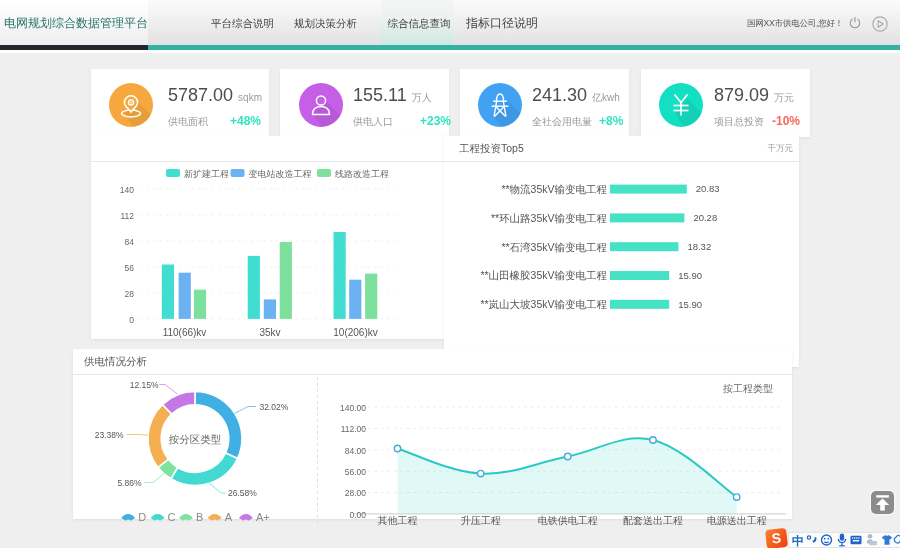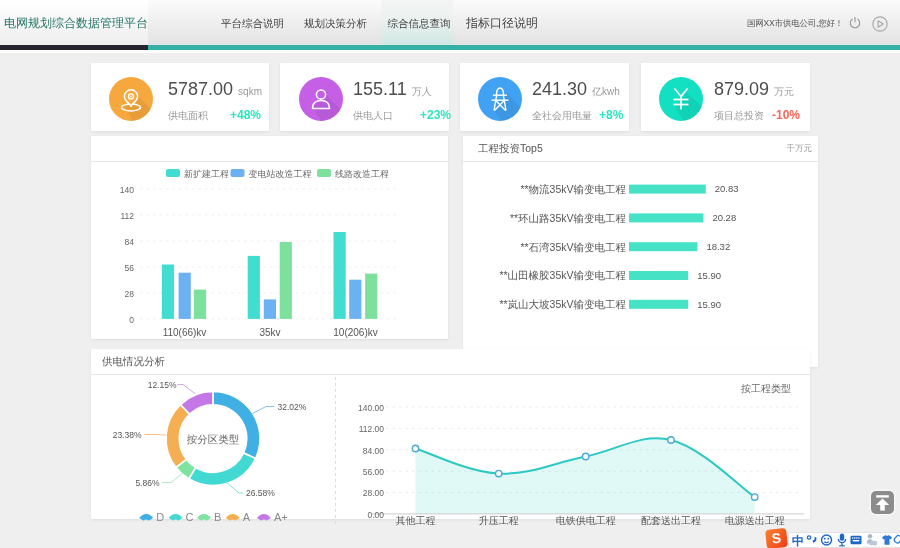--- a/index.html
+++ b/index.html
@@ -1,38 +1,38 @@
 <!DOCTYPE html>
 <html><head><meta charset="utf-8">
 <style>
 *{margin:0;padding:0;box-sizing:border-box}
 html,body{width:900px;height:548px;overflow:hidden;background:#eeefee;
 font-family:"Liberation Sans",sans-serif;position:relative}
 .abs{position:absolute}
 .panel{position:absolute;background:#fff;box-shadow:0 1px 3px rgba(0,0,0,0.07)}
 .ptitle{position:absolute;left:15px;top:0;height:25px;line-height:25px;font-size:10.5px;color:#555}
 .pline{position:absolute;left:0;right:0;top:25px;border-top:1px solid #e8e8e8}
-.card{position:absolute;top:63px;height:68px;background:#fff;box-shadow:0 1px 3px rgba(0,0,0,0.07)}
+.card{position:absolute;top:69px;height:68px;background:#fff;box-shadow:0 1px 3px rgba(0,0,0,0.07)}
 .num{position:absolute;top:16px;font-size:18px;color:#4d4d4d;letter-spacing:0}
 .unit{font-size:10px;color:#9a9a9a;font-weight:400}
 .lab{position:absolute;top:45.5px;font-size:10px;color:#999}
 .pct{position:absolute;top:44.5px;font-size:12px;font-weight:700}
 </style></head>
 <body>
 
 <div class="abs" style="left:0;top:0;width:900px;height:45px;background:linear-gradient(#fbfbfb,#e2e2e2)"></div>
 <div class="abs" style="left:0;top:0;width:148px;height:45px;background:linear-gradient(#ffffff,#eeeeee)"></div>
 <div class="abs" style="left:4px;top:0;width:148px;height:45px;line-height:47px;font-size:12px;font-weight:400;color:#267467">电网规划综合数据管理平台</div>
 <div class="abs" style="left:0;top:45px;width:148px;height:4.5px;background:#23242e"></div>
 <div class="abs" style="left:148px;top:45px;width:752px;height:4.5px;background:#35b0a5"></div>
 <div class="abs" style="left:0;top:49.5px;width:900px;height:3px;background:#fdfdfd"></div>
 <div class="abs" style="left:381px;top:0;width:72px;height:45px;background:linear-gradient(180deg,#f3f5f4 0%,#eaf1ef 45%,#cfe8e3 100%)"></div>
 <div class="abs" style="left:211px;top:0;height:45px;display:flex">
-  <div style="width:83px;text-align:center;line-height:46px;font-size:10.5px;color:#444">平台综合说明</div>
-  <div style="width:83px;text-align:center;line-height:46px;font-size:10.5px;color:#444">规划决策分析</div>
+  <div style="width:83px;line-height:46px;font-size:10.5px;color:#444">平台综合说明</div>
+  <div style="width:83px;text-align:left;line-height:46px;font-size:10.5px;color:#444">规划决策分析</div>
   <div style="width:84px;text-align:center;line-height:46px;font-size:10.5px;color:#444">综合信息查询</div>
   <div style="width:82px;text-align:center;line-height:46px;font-size:12px;color:#444">指标口径说明</div>
 </div>
 <div class="abs" style="left:747px;top:0;height:29px;line-height:47px;font-size:8.5px;letter-spacing:-0.2px;color:#555">国网XX市供电公司,您好！</div>
 <svg class="abs" style="left:848px;top:16px" width="14" height="14" viewBox="0 0 16 16">
  <path d="M5.2,3.4 A5.4,5.4 0 1 0 10.8,3.4" fill="none" stroke="#9a9a9a" stroke-width="1.3"></path>
  <line x1="8" y1="1" x2="8" y2="7" stroke="#9a9a9a" stroke-width="1.3"></line>
 </svg>
 <svg class="abs" style="left:872px;top:15.5px" width="16" height="16" viewBox="0 0 17 17">
  <circle cx="8.5" cy="8.5" r="7.6" fill="none" stroke="#a8a8a8" stroke-width="1.2"></circle>
@@ -146,21 +146,21 @@
 <rect x="188.7" y="106" width="12.2" height="76.9" fill="#7ee09d"></rect>
 <rect x="242.5" y="96" width="12.2" height="86.9" fill="#40ddd0"></rect>
 <rect x="258.2" y="143.7" width="12.2" height="39.2" fill="#6cb1f2"></rect>
 <rect x="274.1" y="137.6" width="12.2" height="45.3" fill="#7ee09d"></rect>
   <text x="93.5" y="199.5" text-anchor="middle" font-size="10" fill="#555">110(66)kv</text>
 <text x="179" y="199.5" text-anchor="middle" font-size="10" fill="#555">35kv</text>
 <text x="264.5" y="199.5" text-anchor="middle" font-size="10" fill="#555">10(206)kv</text>
  </svg>
 </div>
 
-<div class="panel" style="left:463px;top:136px;width:355px;height:231px">
+<div class="panel" style="left:444px;top:136px;width:355px;height:231px">
  <div class="ptitle">工程投资Top5</div>
  <div class="abs" style="right:6px;top:0;height:25px;line-height:25px;font-size:8.5px;color:#999">千万元</div>
  <div class="pline"></div>
  <svg class="abs" style="left:0;top:0" width="355" height="203" viewBox="0 0 355 203">
   <text x="163" y="56.9" text-anchor="end" font-size="10.5" fill="#555">**物流35kV输变电工程</text>
 <rect x="166" y="48.6" width="76.8" height="9" fill="#45e2c6"></rect>
 <text x="251.8" y="56.4" font-size="9.5" fill="#555">20.83</text>
 <text x="163" y="85.7" text-anchor="end" font-size="10.5" fill="#555">**环山路35kV输变电工程</text>
 <rect x="166" y="77.4" width="74.4" height="9" fill="#45e2c6"></rect>
 <text x="249.4" y="85.2" font-size="9.5" fill="#555">20.28</text>
@@ -169,21 +169,21 @@
 <text x="243.4" y="114" font-size="9.5" fill="#555">18.32</text>
 <text x="163" y="143.3" text-anchor="end" font-size="10.5" fill="#555">**山田橡胶35kV输变电工程</text>
 <rect x="166" y="135" width="59.2" height="9" fill="#45e2c6"></rect>
 <text x="234.2" y="142.8" font-size="9.5" fill="#555">15.90</text>
 <text x="163" y="172.1" text-anchor="end" font-size="10.5" fill="#555">**岚山大坡35kV输变电工程</text>
 <rect x="166" y="163.8" width="59.2" height="9" fill="#45e2c6"></rect>
 <text x="234.2" y="171.6" font-size="9.5" fill="#555">15.90</text>
  </svg>
 </div>
 
-<div class="panel" style="left:91px;top:349px;width:719px;height:170px">
+<div class="panel" style="left:73px;top:349px;width:719px;height:170px">
  <div class="ptitle" style="left:11px">供电情况分析</div>
  <div class="pline"></div>
  <svg class="abs" style="left:0;top:0" width="719" height="182" viewBox="0 0 719 182">
   <line x1="244.5" y1="28" x2="244.5" y2="178" stroke="#ddd" stroke-width="1" stroke-dasharray="3,3"></line>
   <path d="M122,42.5 A47.0,47.0 0 0 1 164.5,109.57 L152.57,103.93 A33.8,33.8 0 0 0 122,55.7 Z" fill="#3fafe4" stroke="#fff" stroke-width="1.6"></path>
 <path d="M164.5,109.57 A47.0,47.0 0 0 1 97.82,129.8 L104.61,118.48 A33.8,33.8 0 0 0 152.57,103.93 Z" fill="#41d9d2" stroke="#fff" stroke-width="1.6"></path>
 <path d="M97.82,129.8 A47.0,47.0 0 0 1 84.94,118.4 L95.34,110.28 A33.8,33.8 0 0 0 104.61,118.48 Z" fill="#7fe3a0" stroke="#fff" stroke-width="1.6"></path>
 <path d="M84.94,118.4 A47.0,47.0 0 0 1 89.48,55.56 L98.62,65.09 A33.8,33.8 0 0 0 95.34,110.28 Z" fill="#f5ae52" stroke="#fff" stroke-width="1.6"></path>
 <path d="M89.48,55.56 A47.0,47.0 0 0 1 121.97,42.5 L121.98,55.7 A33.8,33.8 0 0 0 98.62,65.09 Z" fill="#c478e5" stroke="#fff" stroke-width="1.6"></path>
   <text x="122" y="93.5" text-anchor="middle" font-size="10.5" fill="#666">按分区类型</text>

